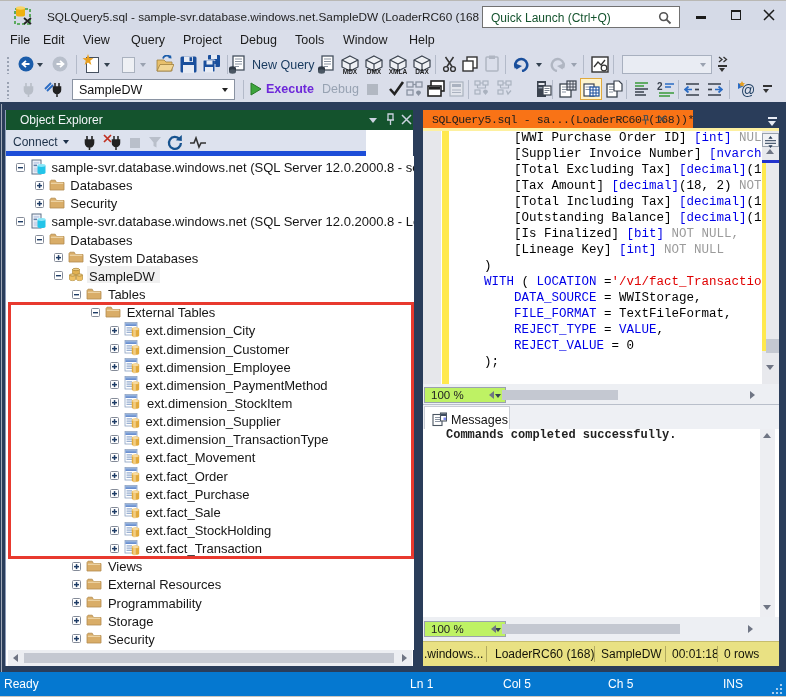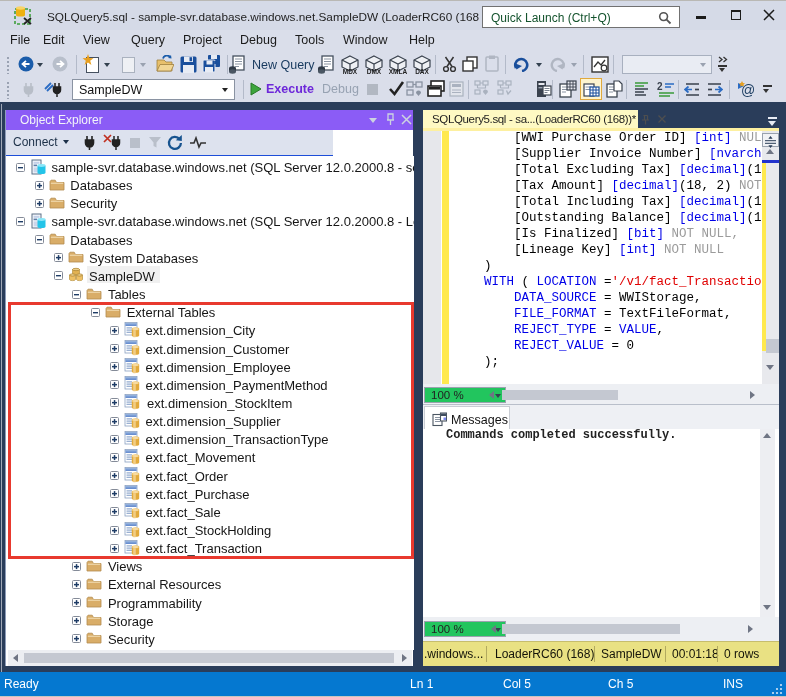--- a/index.html
+++ b/index.html
@@ -13,32 +13,32 @@
 #quicklaunch span { position:absolute; left:8px; top:3.5px; font-size:12px; color:#14532d; }
 #menubar { left:0; top:30px; width:786px; height:22px; background:#dadeea; }
 #menubar span { position:absolute; top:3px; font-size:12.5px; color:#1b1b1b; }
 #toolbar1 { left:0; top:52px; width:786px; height:25px; background:#dadeea; }
 #toolbar2 { left:0; top:77px; width:786px; height:25px; background:#dadeea; }
 .tsep { width:1px; height:19px; top:3px; background:#b3bac9; }
 .grip { width:4px; height:18px; top:4px; background-image:radial-gradient(circle, #9aa2b2 1px, transparent 1.2px); background-size:4px 4px; }
 .dd { width:0; height:0; border-left:3.5px solid transparent; border-right:3.5px solid transparent; border-top:4px solid #33414f; }
 
 #oe { left:5px; top:110px; width:408px; height:556px; background:#fff; border-left:1px solid #8d9cb8; }
-#oe-title { left:0; top:0; width:407px; height:20px; background:#8b5cf6; }
+#oe-title { left:0; top:0; width:407px; height:20px; background:#14532d; }
 #oe-title .cap { position:absolute; left:14px; top:3px; font-size:12px; color:#f2f4f8; }
-#oe-tb { left:0; top:20px; width:327px; height:26px; background:#dde2ee; border-bottom:1px solid #1d4ed8; }
+#oe-tb { left:0; top:20px; width:360px; height:26px; background:#dde2ee; border-bottom:5px solid #1d4ed8; }
 #oe-tree { left:0; top:46px; width:408px; height:494px; background:#fff; overflow:hidden; position:absolute;}
 .trow { position:absolute; height:18px; white-space:nowrap; }
 .trow .txt { position:absolute; top:1.5px; font-size:13px; color:#161616; }
 .exp { position:absolute; top:4px; width:9px; height:9px; }
 .ticon { position:absolute; top:0px; width:16px; height:16px; }
 #oe-hsb { left:2px; top:540px; width:404px; height:16px; background:#eceef2; position:absolute;}
 
 #rp { left:423px; top:110px; width:356px; height:556px; }
-#doctab { left:0; top:0; width:215px; height:18px; background:#fef9c3; }
+#doctab { left:0; top:0; width:270px; height:18px; background:#f97316;font-family:Liberation Mono, monospace; }
 #doctab .cap { position:absolute; left:9px; top:3px; font-size:11.5px; letter-spacing:-0.35px; color:#1e1e1e; white-space:nowrap;}
 #tabline { left:0; top:18px; width:356px; height:3px; background:#fdf0a0; }
 #editor { left:0; top:21px; width:356px; height:253px; background:#fff; overflow:hidden; }
 #ed-margin { left:0; top:0; width:18px; height:253px; background:#e6e7eb; }
 #ed-ybar { left:19px; top:0; width:6.5px; height:253px; background:#ffe94e; }
 #code { left:31px; top:-1px; font-family:"Liberation Mono", monospace; font-size:12.5px; line-height:16px; color:#000; width:308px; overflow:hidden; }
 #code .b { color:#0000e8; } 
 #code .g { color:#9b9b9b; } 
 #code .r { color:#e00000; } 
 #ed-vsb { left:339px; top:0; width:17px; height:253px; background:#e8e9ed; }
@@ -47,21 +47,21 @@
 #msg-tab { position:absolute; left:1px; top:1px; width:86px; height:24px; background:#fff; border:1px solid #c9cdd4; border-bottom:none; }
 #msg-body { left:0; top:319px; width:356px; height:188px; background:#fff; overflow:hidden;}
 #msg-body pre { position:absolute; left:23px; top:-1px; font-family:"Liberation Mono", monospace; font-size:12px; font-weight:bold; color:#222; }
 #msg-zoom { left:0; top:507px; width:356px; height:24px; background:#edeff3; }
 #conn-strip { left:0; top:531px; width:356px; height:25px; background:#e9e183; border-top:1px solid #c6bd6d; }
 .cs-item { position:absolute; top:5px; font-size:12px; color:#14140a; white-space:nowrap; }
 .cs-sep { position:absolute; top:4px; width:1px; height:16px; background:#b2aa5f; }
 
 .sb-ar { position:absolute; width:0; height:0; }
 .thumb { position:absolute; background:#c4c8d1; }
-.zoombox { position:absolute; width:82px; height:16px; background:#22c55e; border:1px solid #9aa2ae; font-size:11.5px; color:#222; }
+.zoombox { position:absolute; width:82px; height:16px; background:#bef264; border:1px solid #9aa2ae; font-size:11.5px; color:#222; }
 
 #statusbar { left:0; top:672px; width:786px; height:25px; background:#0578d0; }
 #statusbar span { position:absolute; top:5px; font-size:12px; color:#fff; }
 
 #redrect { left:8px; top:302px; width:406px; height:257px; border:3px solid #e8392e; z-index:50; }
 </style>
 </head>
 <body>
 
 <svg width="0" height="0" style="position:absolute">

